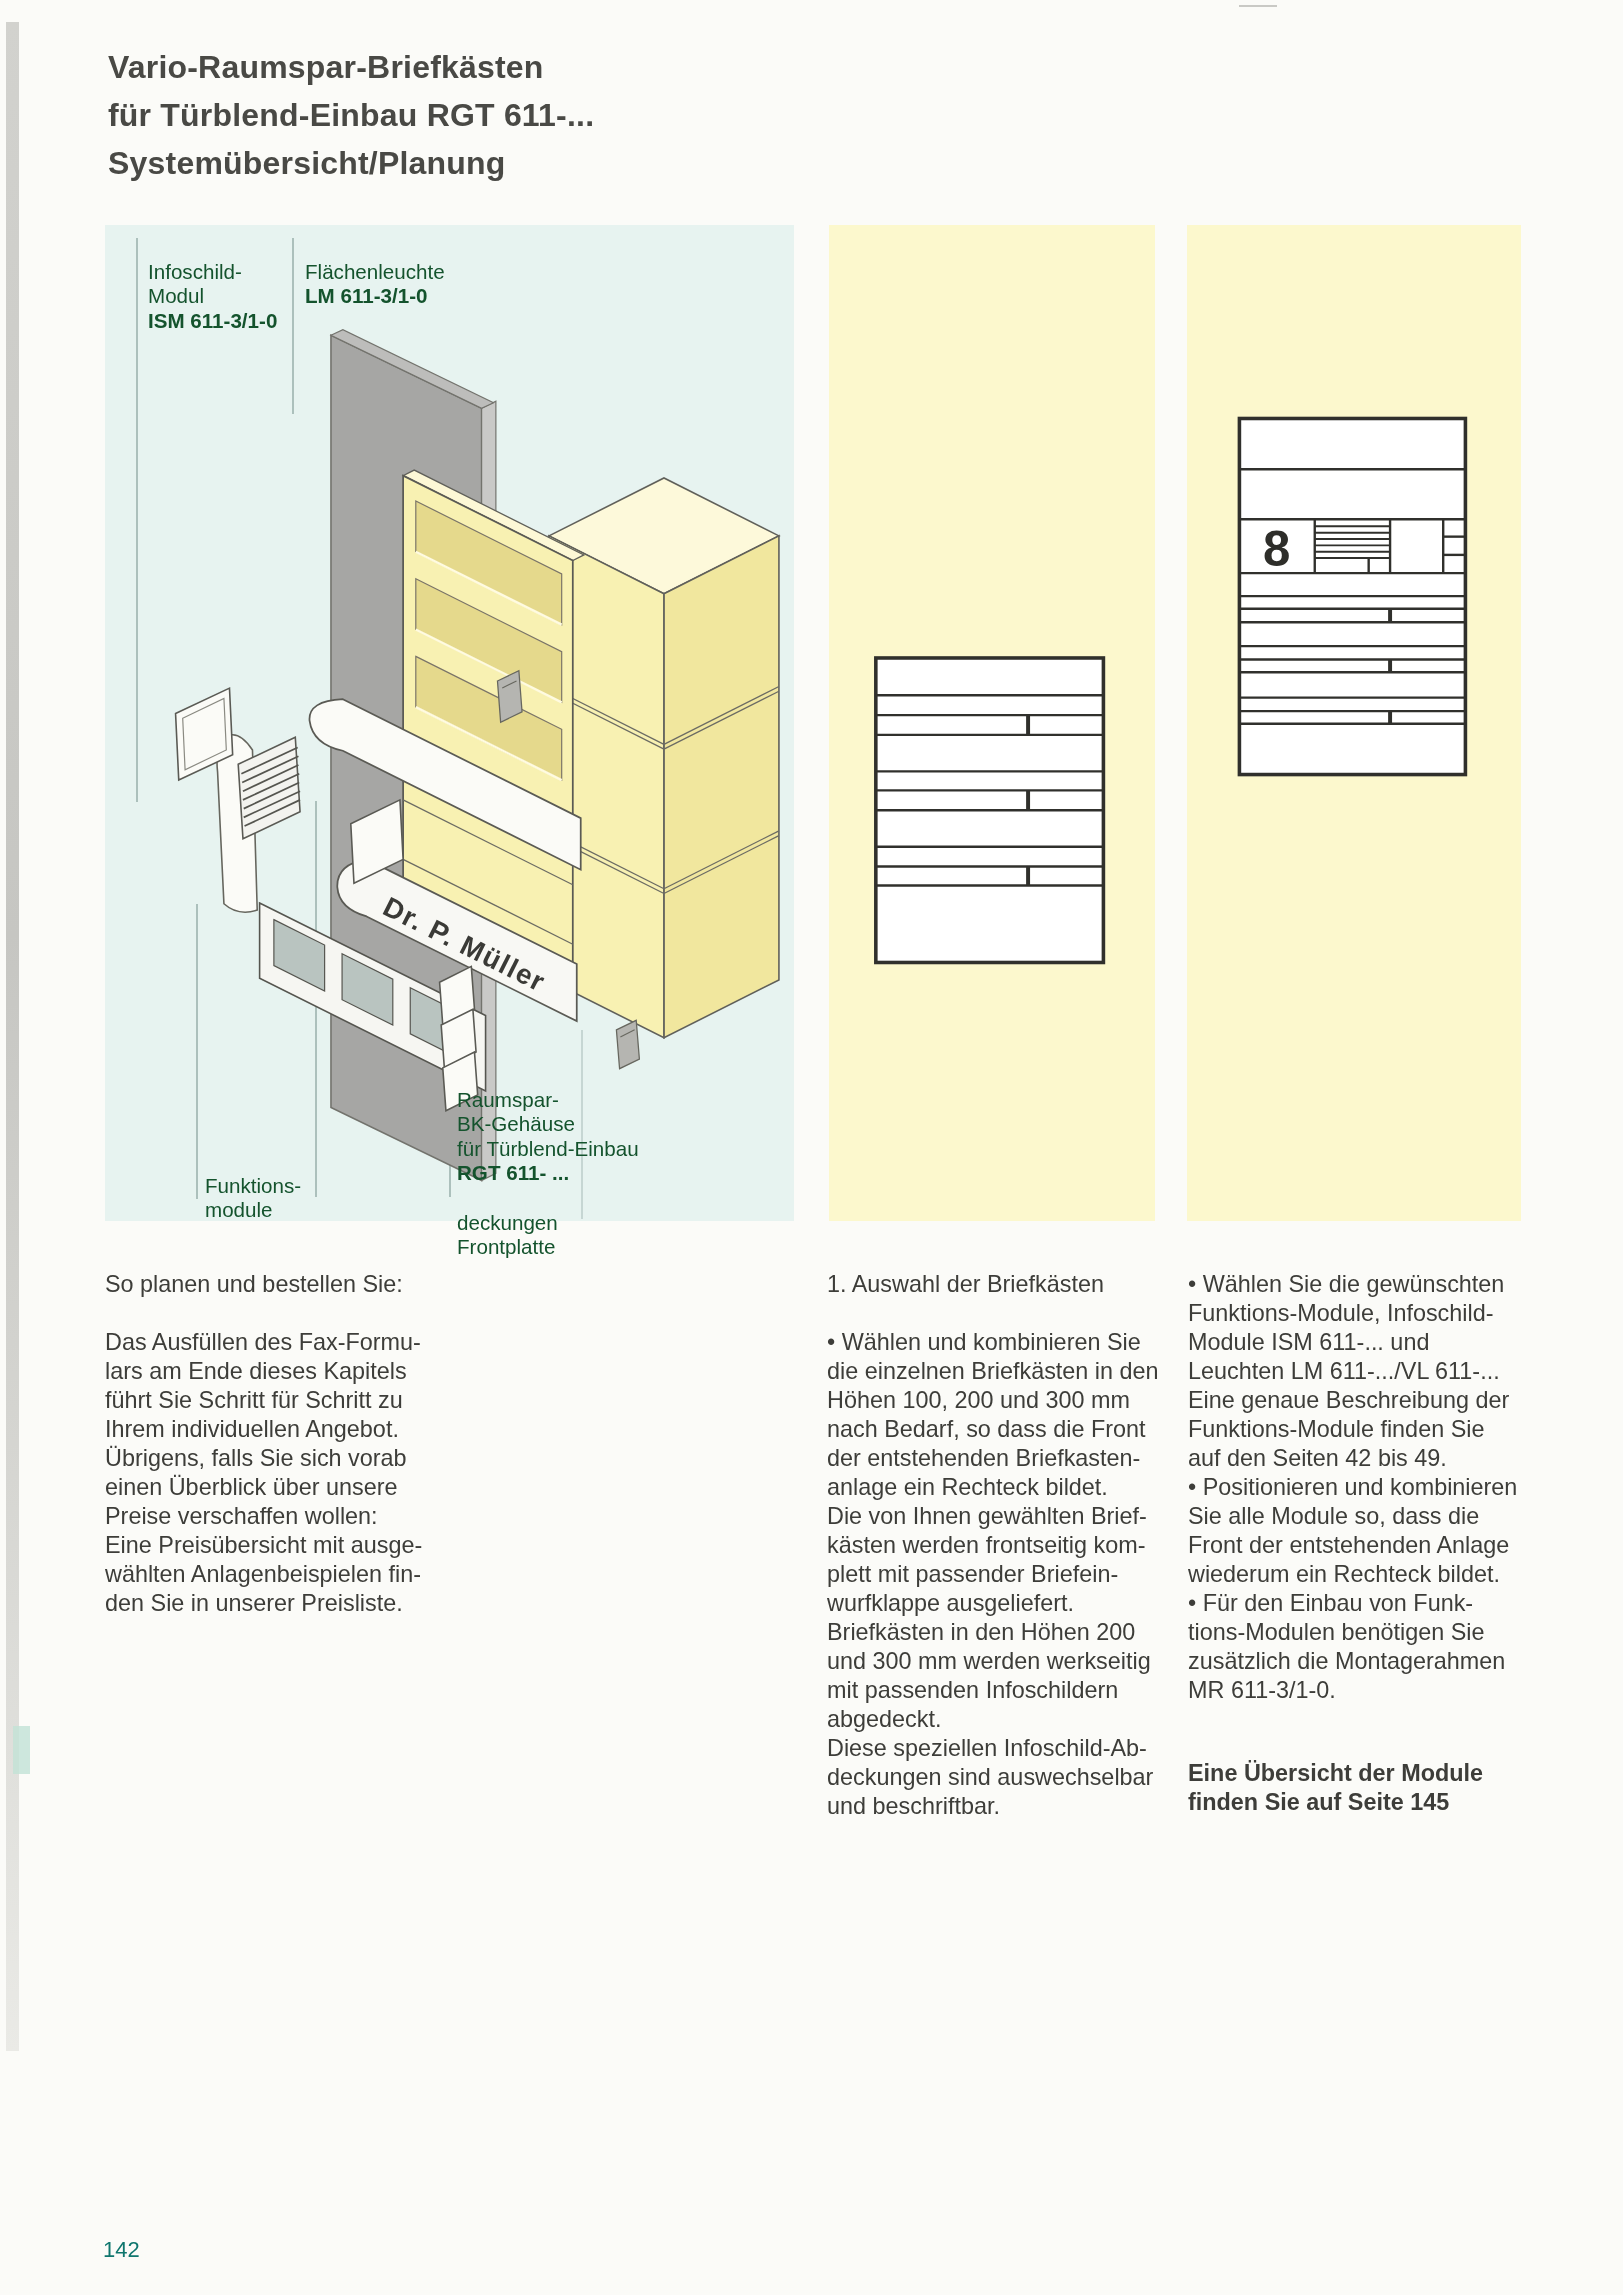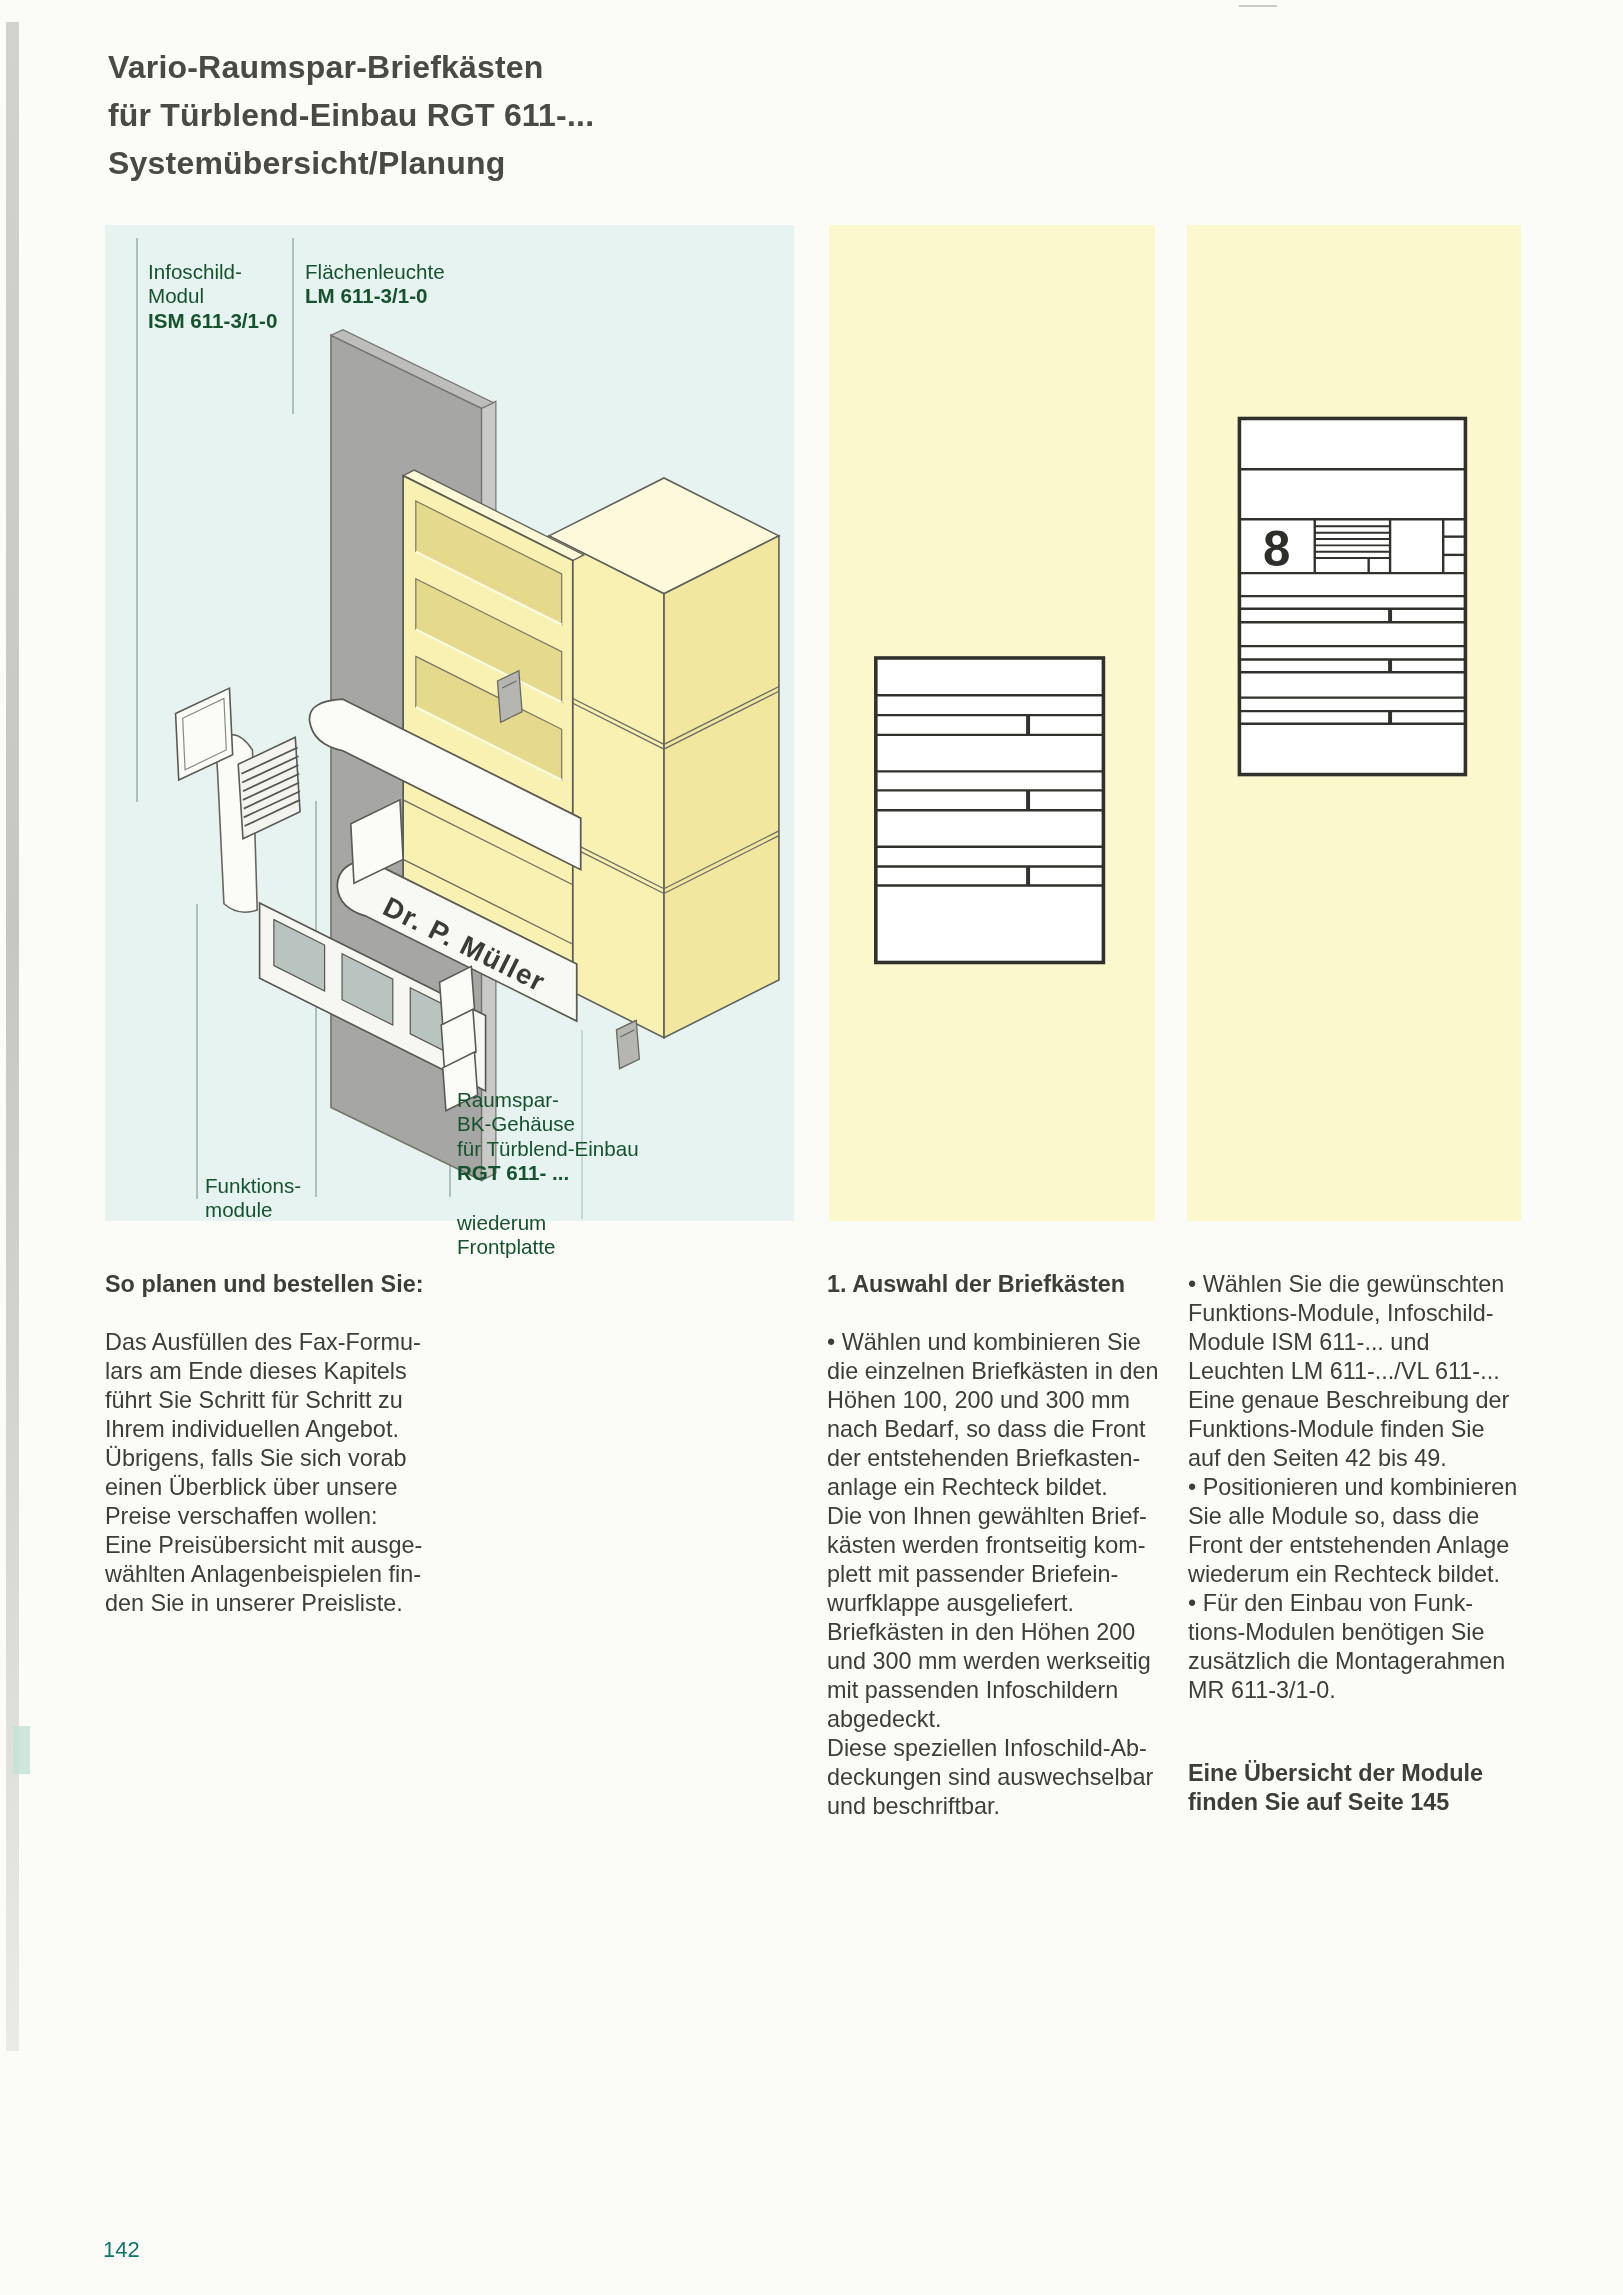--- a/index.html
+++ b/index.html
@@ -25,21 +25,21 @@
 
   .leader{position:absolute; width:1.6px; background:#9db3af; opacity:.8;}
 
   .lbl{position:absolute; font-size:20.6px; line-height:24.6px; color:#14532d; white-space:pre-line;}
   .lbl .lbl-code{display:block; font-weight:bold;}
   .lbl .lbl-code:empty{display:none;}
 
   .schem{position:absolute; top:225px; height:996px;}
 
   .col{position:absolute; top:1241px; font-size:23.4px; line-height:29px; color:#3d3d39; white-space:pre-line;}
-  .col .col-head{font-weight:bold; white-space:pre-line;}
+  .col .col-head{font-weight:normal; white-space:pre-line;}
   .col .col-footer{font-weight:bold; margin-top:25px; white-space:pre-line;}
   .col .col-footer:empty{display:none;}
 
   .pagenum{position:absolute; left:103px; top:2237px; font-size:22px; color:#55555১px;}
   .pagenum{color:#0f766e;}
 </style>
 </head>
 <body>
 
 <div class="page">
@@ -156,21 +156,21 @@
   <div class="lbl" style="left:205px;top:1149px;">
     <span>Funktions-
 module</span>
     
   </div>
   <div class="lbl" style="left:457px;top:1063px;">
     <span>Raumspar-
 BK-Gehäuse
 für Türblend-Einbau</span>
     <span class="lbl-code">RGT 611- ...</span>
-    <span>wiederum
+    <span>deckungen
 Frontplatte</span>
   </div>
 
   <svg class="schem" style="left:829px;width:326px;" viewBox="0 0 411 1256">
     <g fill="none" stroke="#30302c">
       <rect x="59" y="546" width="287" height="384" fill="#ffffff" stroke-width="4.5"></rect>
       <g stroke-width="3">
         <line x1="59" y1="593" x2="346" y2="593"></line>
         <line x1="59" y1="618" x2="346" y2="618"></line>
         <line x1="59" y1="643" x2="346" y2="643"></line>

